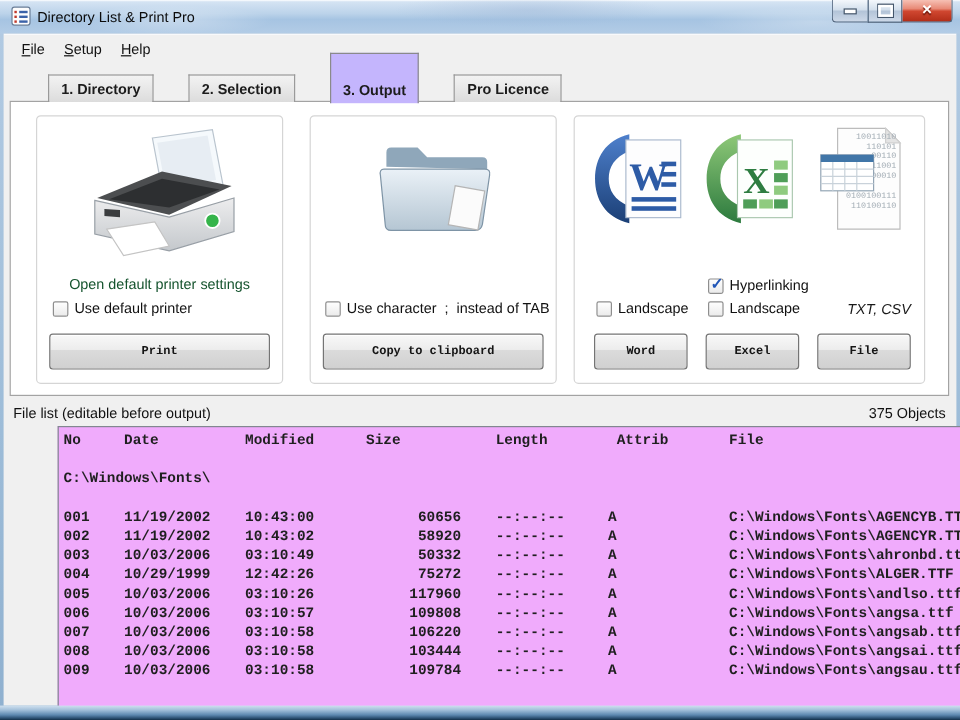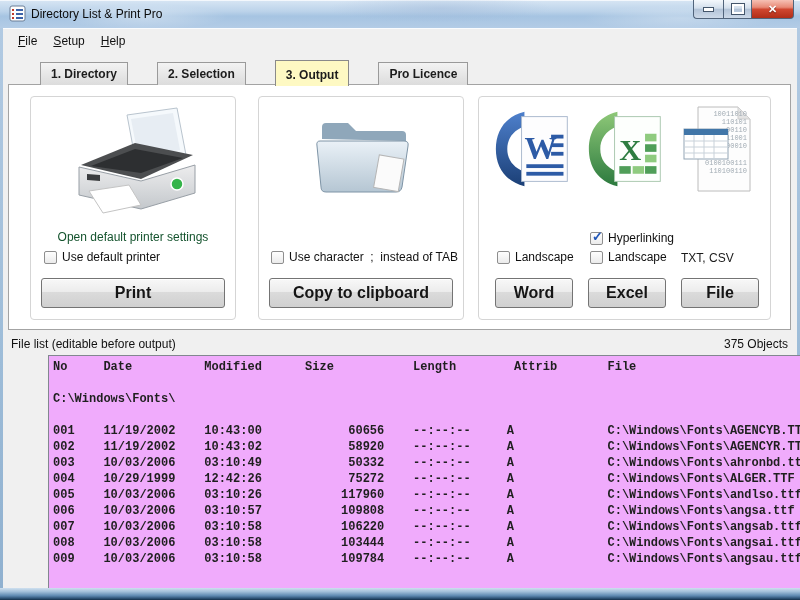--- a/index.html
+++ b/index.html
@@ -29,37 +29,37 @@
   
   .content{position:absolute;left:3px;top:28px;width:794px;height:560px;background:#f0f0f0;box-shadow:inset 0 1px 0 #fafcfe;}
   .menubar{position:absolute;left:0;top:1px;width:100%;height:23px;display:flex;align-items:center;padding-left:7px;font-size:12px;box-sizing:border-box;}
   .menu-item{display:inline-block;padding:3px 8px;}
   .menu-item::first-letter{text-decoration:underline;}
   
   .tabstrip{position:absolute;left:9px;top:31px;height:26px;display:flex;align-items:flex-end;z-index:3;}
   .tab{font-size:12px;font-weight:700;padding:4px 10px 4px;margin-right:1px;
     background:linear-gradient(180deg,#f3f3f3 0%,#dcdcdc 100%);
     border:1px solid #9a9a9a;border-bottom:none;color:#1c1c1c;margin-left:28px;}
-  .tab.active{background:#fef9c3;padding-top:7px;margin-bottom:-1px;border-color:#8a8a8a;}
+  .tab.active{background:#c4b5fd;padding-top:23px;margin-bottom:-1px;border-color:#8a8a8a;}
   .tabpanel{position:absolute;left:5px;top:56px;width:783px;height:246px;background:#fff;border:1px solid #a3a3a3;box-sizing:border-box;z-index:1;}
   
   .gb{position:absolute;top:11px;height:224px;background:#fff;border:1px solid #d5d5d5;border-radius:4px;box-sizing:border-box;}
   .gb-print{left:21px;width:206px;}
   .gb-clip{left:249px;width:206px;}
   .gb-export{left:469px;width:293px;}
   .gb-iconwrap{position:absolute;left:0;right:0;top:8px;display:flex;justify-content:center;}
   .hint{position:absolute;left:0;right:0;top:133px;text-align:center;font-size:12px;color:#14532d;}
   .cbrow{position:absolute;display:flex;align-items:center;gap:5px;font-size:12px;white-space:pre;}
   .cb{width:13px;height:13px;flex:none;border:1px solid #8e8e8e;border-radius:2px;box-sizing:border-box;
     background:linear-gradient(180deg,#fefefe,#ebebeb);position:relative;}
   .cb.checked::after{content:"✓";position:absolute;left:1px;top:-4px;font-size:13px;font-weight:700;color:#2257b8;}
   .btn{position:absolute;height:28px;border:1px solid #747474;border-radius:3px;
     background:linear-gradient(180deg,#f8f8f8 0%,#ececec 45%,#dbdbdb 46%,#d0d0d0 100%);
     box-shadow:inset 0 1px 0 rgba(255,255,255,.9);
-    font-size:16px;font-weight:700;color:#151515;display:flex;align-items:center;justify-content:center;font-family:Liberation Sans, sans-serif;}
+    font-size:10px;font-weight:700;color:#151515;display:flex;align-items:center;justify-content:center;font-family:Liberation Mono, monospace;}
   .fmt{position:absolute;font-size:12px;color:#1a1a1a;}
   
   .flbar{position:absolute;left:8px;right:9px;top:306px;height:20px;font-size:12px;display:flex;align-items:center;justify-content:space-between;}
   .listarea{position:absolute;left:7px;top:327px;width:779px;height:287px;background:#f0abfc;border:1px solid #828790;box-sizing:border-box;margin-left:38px;}
   .listing{position:absolute;left:0;top:0;right:17px;bottom:17px;overflow:hidden;margin:0;padding:3px 0 0 4px;
     font-family:"Liberation Mono",monospace;font-size:12px;font-weight:700;line-height:16px;white-space:pre;color:#1f1f1f;}
   
   .vscroll{position:absolute;top:0;right:0;bottom:17px;width:17px;background:#f2f3f4;}
   .hscroll{position:absolute;left:0;bottom:0;right:17px;height:17px;background:#f2f3f4;}
   .sbtn{position:absolute;width:17px;height:17px;box-sizing:border-box;border:1px solid #c2c6ca;border-radius:2px;
@@ -251,21 +251,21 @@
           <span>Hyperlinking</span>
         </div>
         <div class="cbrow" style="left:18px;top:153px;">
           <span class="cb"></span>
           <span>Landscape</span>
         </div>
         <div class="cbrow" style="left:111px;top:153px;">
           <span class="cb"></span>
           <span>Landscape</span>
         </div>
-        <div class="fmt" style="left:202px;top:154px;width:78px;text-align:left;">TXT, CSV</div>
+        <div class="fmt" style="left:202px;top:154px;width:78px;text-align:right;font-style:italic;">TXT, CSV</div>
 
         <div class="btn" style="left:16px;width:76px;top:181px;">Word</div>
         <div class="btn" style="left:109px;width:76px;top:181px;">Excel</div>
         <div class="btn" style="left:202px;width:76px;top:181px;">File</div>
       </div>
     </div>
 
     <div class="flbar">
       <span>File list (editable before output)</span>
       <span>375 Objects</span>

